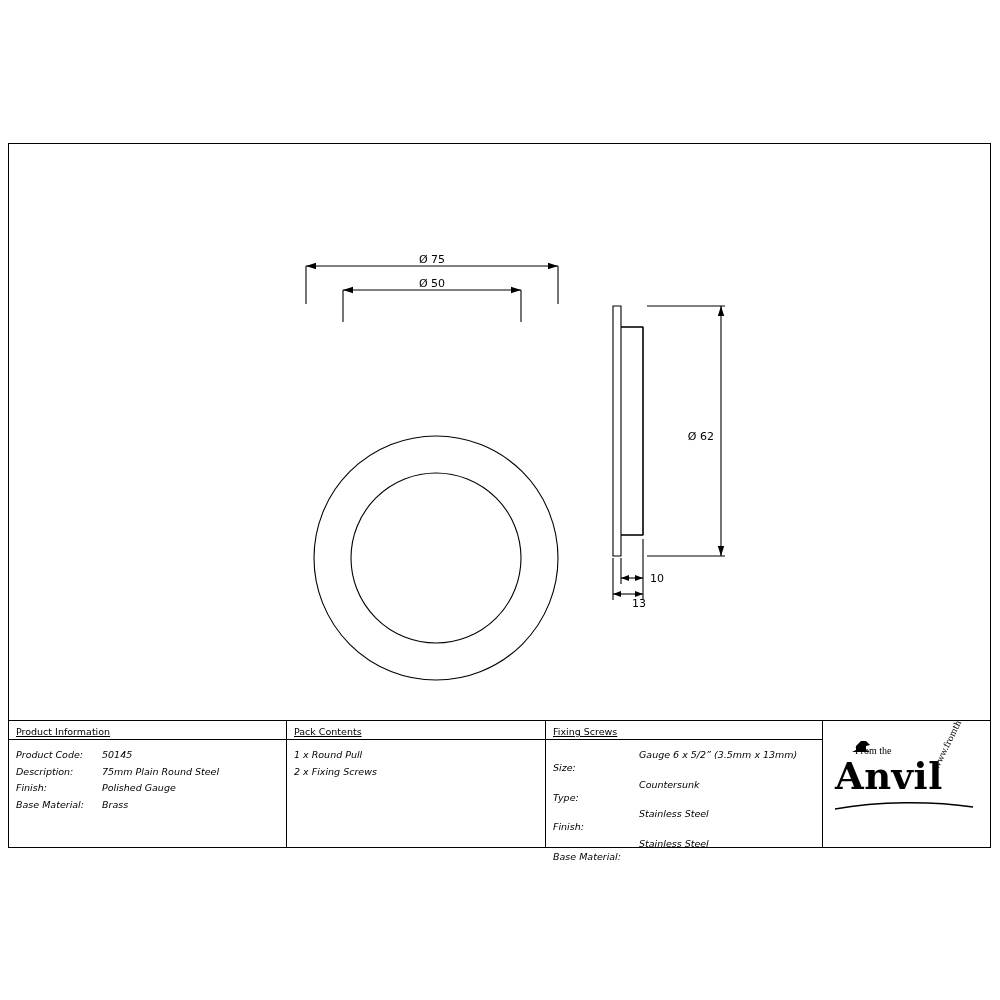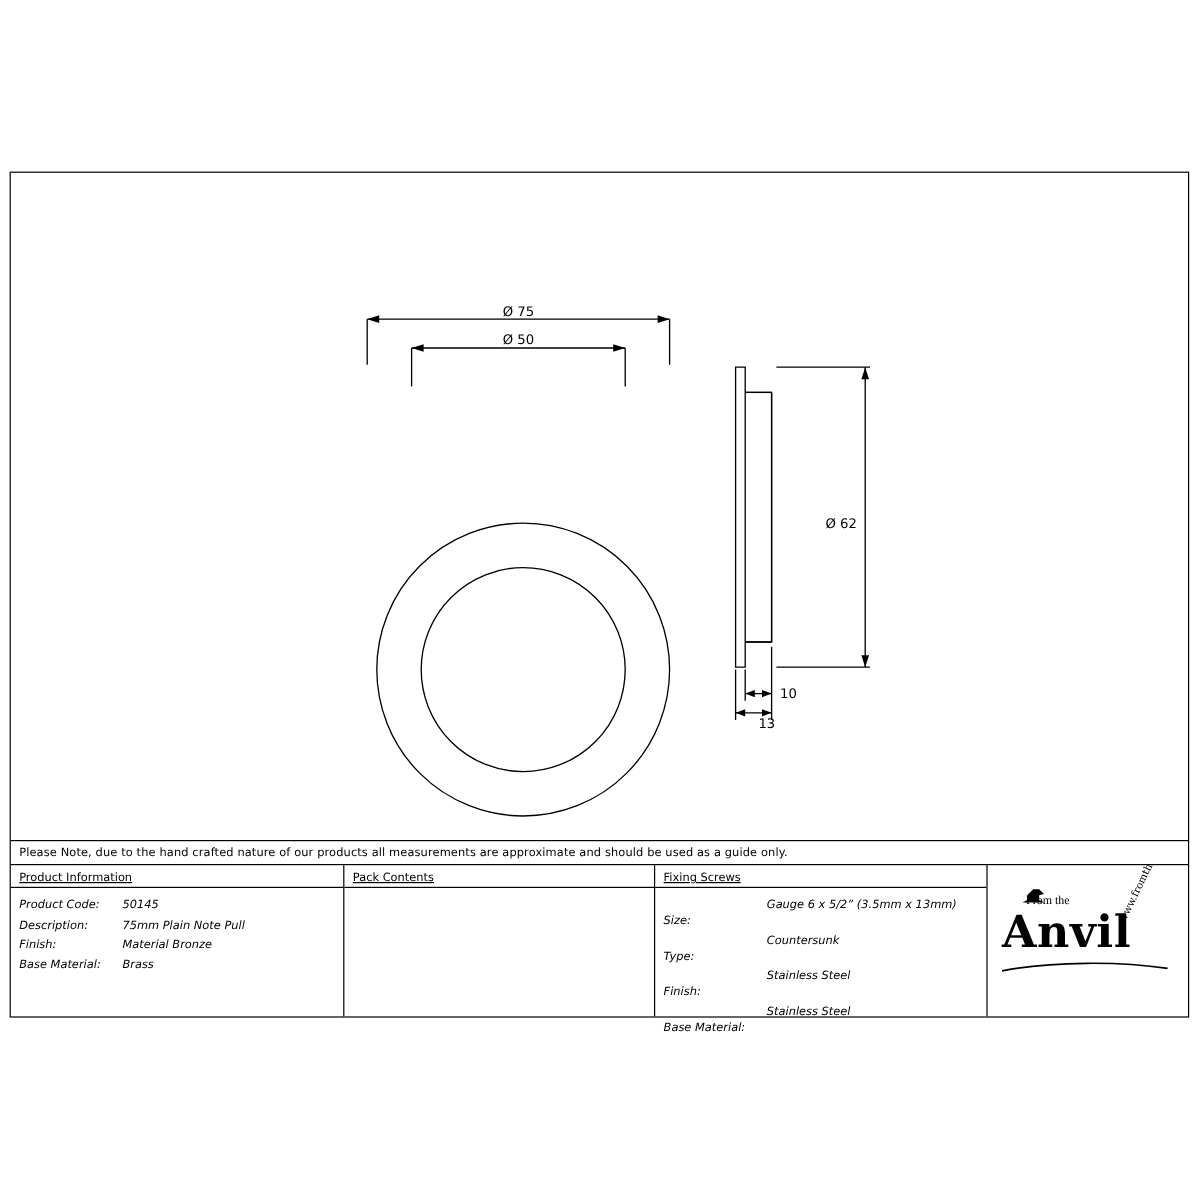--- a/index.html
+++ b/index.html
@@ -199,50 +199,51 @@
       <g font-family="DejaVu Sans, sans-serif" font-size="11" fill="#000000">
         <text x="423" y="119" text-anchor="middle">Ø 75</text>
         <text x="423" y="143" text-anchor="middle">Ø 50</text>
         <text x="705" y="296" text-anchor="end">Ø 62</text>
         <text x="641" y="438" text-anchor="start">10</text>
         <text x="630" y="463" text-anchor="middle">13</text>
       </g>
     </svg>
   </div>
 
-  <div id="note-row">
-    <div class="note-text">Please Note, due to the hand crafted nature of our products all measurements are approximate and should be used as a guide only.</div>
-  </div>
 
   <div id="info-table">
 
     <div class="col col-a">
       <div class="col-head">Product Information</div>
       <div class="col-body">
         <div class="kv">
           <span class="k">Product Code:</span>
           <span class="v">50145</span>
         </div>
         <div class="kv">
           <span class="k">Description:</span>
-          <span class="v">75mm Plain Note Pull</span>
+          <span class="v">75mm Plain Round Steel</span>
         </div>
         <div class="kv">
           <span class="k">Finish:</span>
-          <span class="v">Material Bronze</span>
+          <span class="v">Polished Gauge</span>
         </div>
         <div class="kv">
           <span class="k">Base Material:</span>
           <span class="v">Brass</span>
         </div>
       </div>
     </div>
 
     <div class="col col-b">
       <div class="col-head">Pack Contents</div>
+      <div class="col-body">
+        <div class="plain">1 x Round Pull</div>
+        <div class="plain">2 x Fixing Screws</div>
+      </div>
     </div>
 
     <div class="col col-c">
       <div class="col-head">Fixing Screws</div>
       <div class="col-body">
         <div class="kv">
           <span class="k">Size:</span>
           <span class="v">Gauge 6 x 5/2” (3.5mm x 13mm)</span>
         </div>
         <div class="kv">

